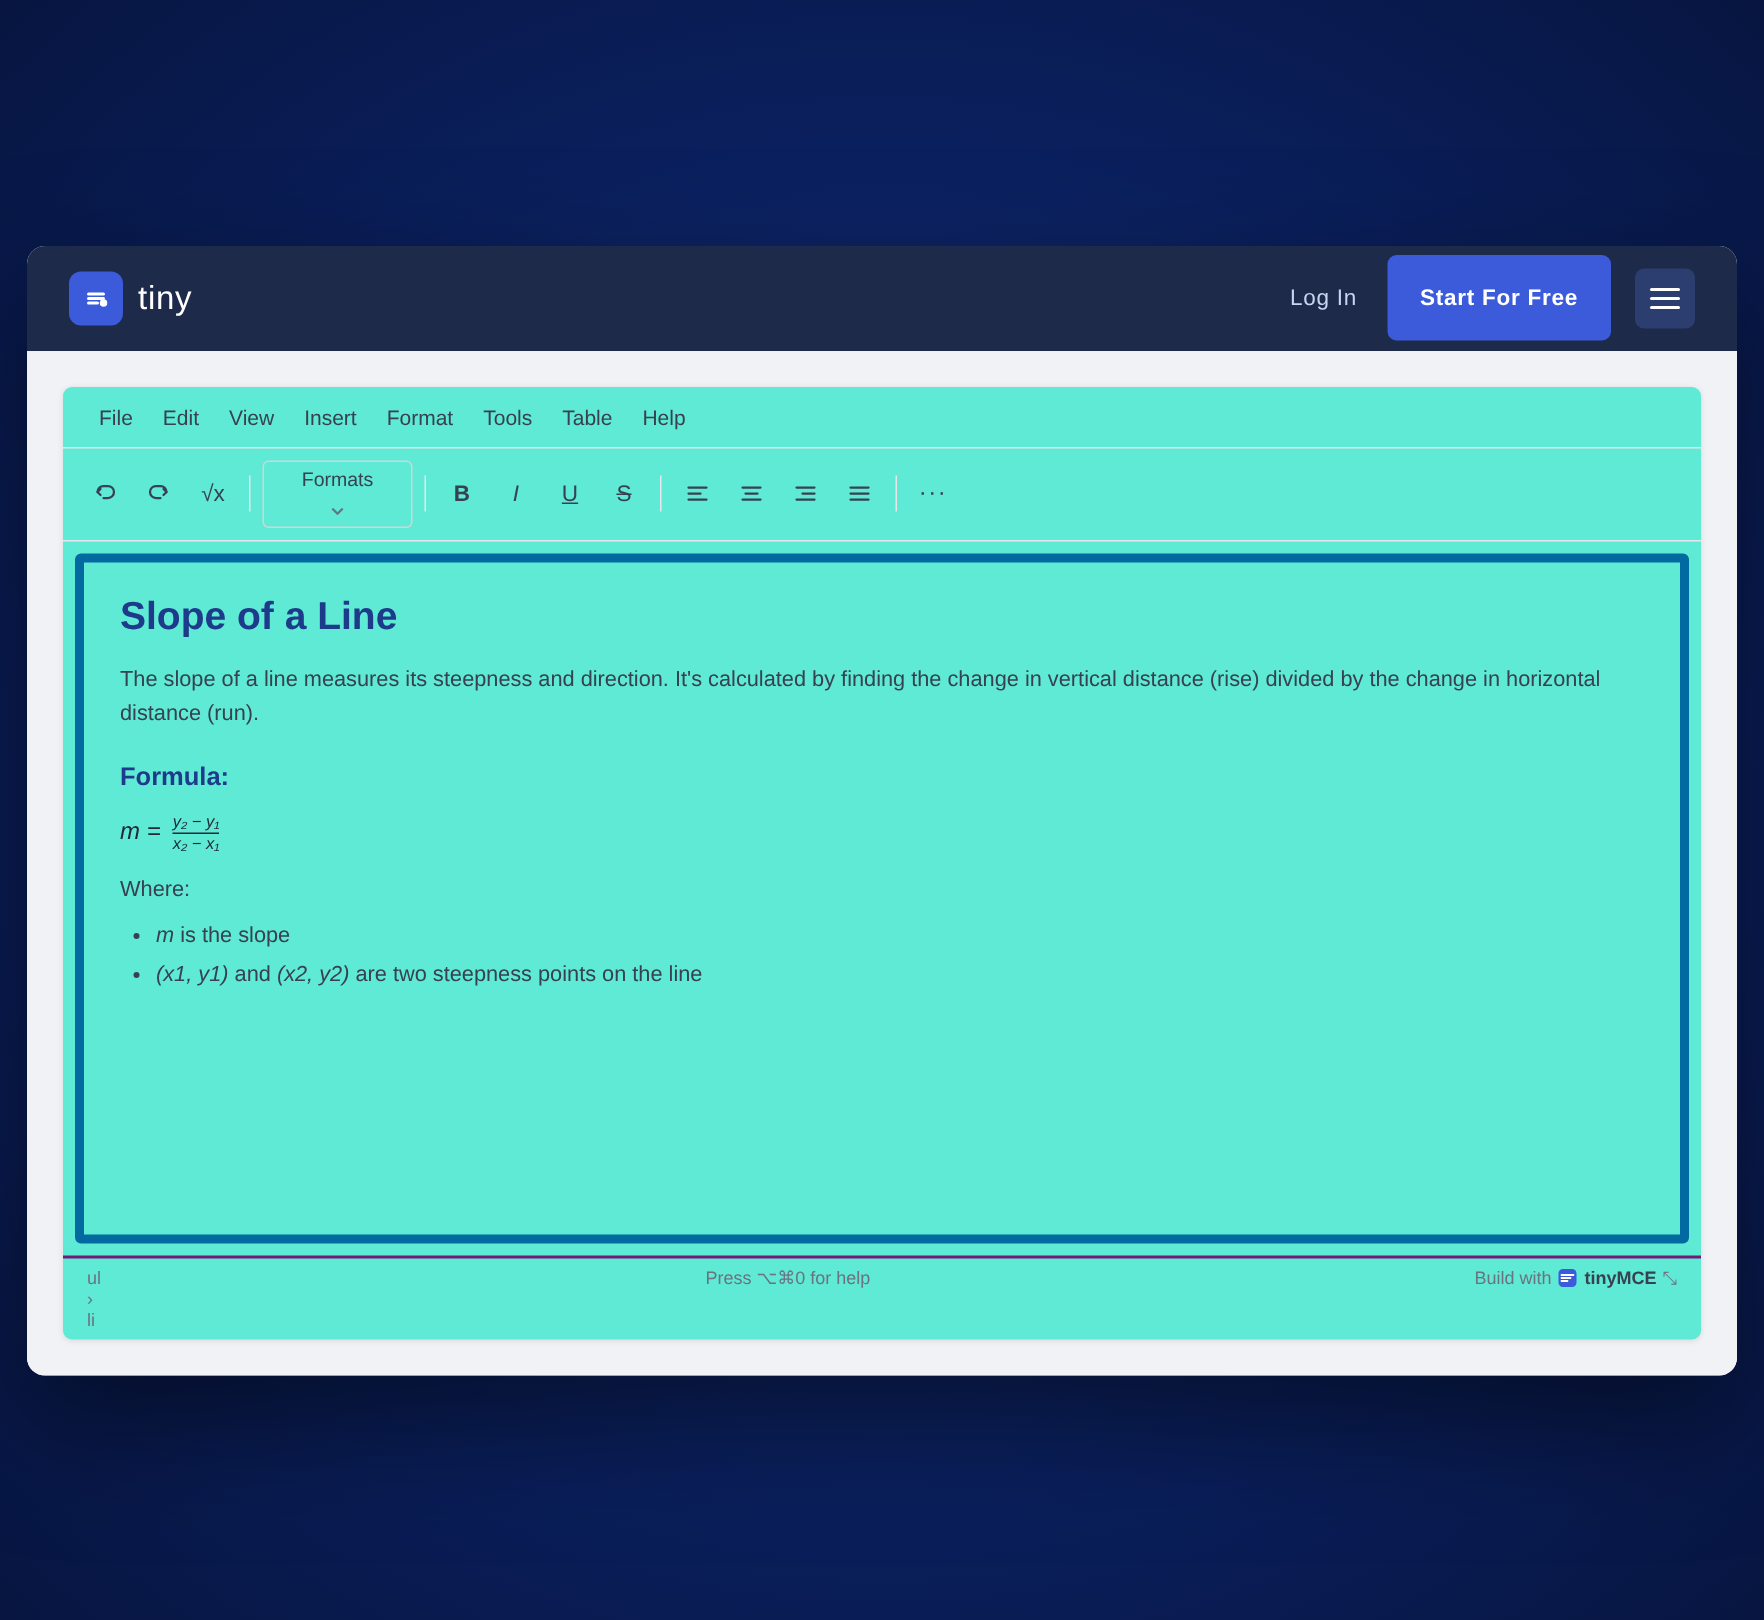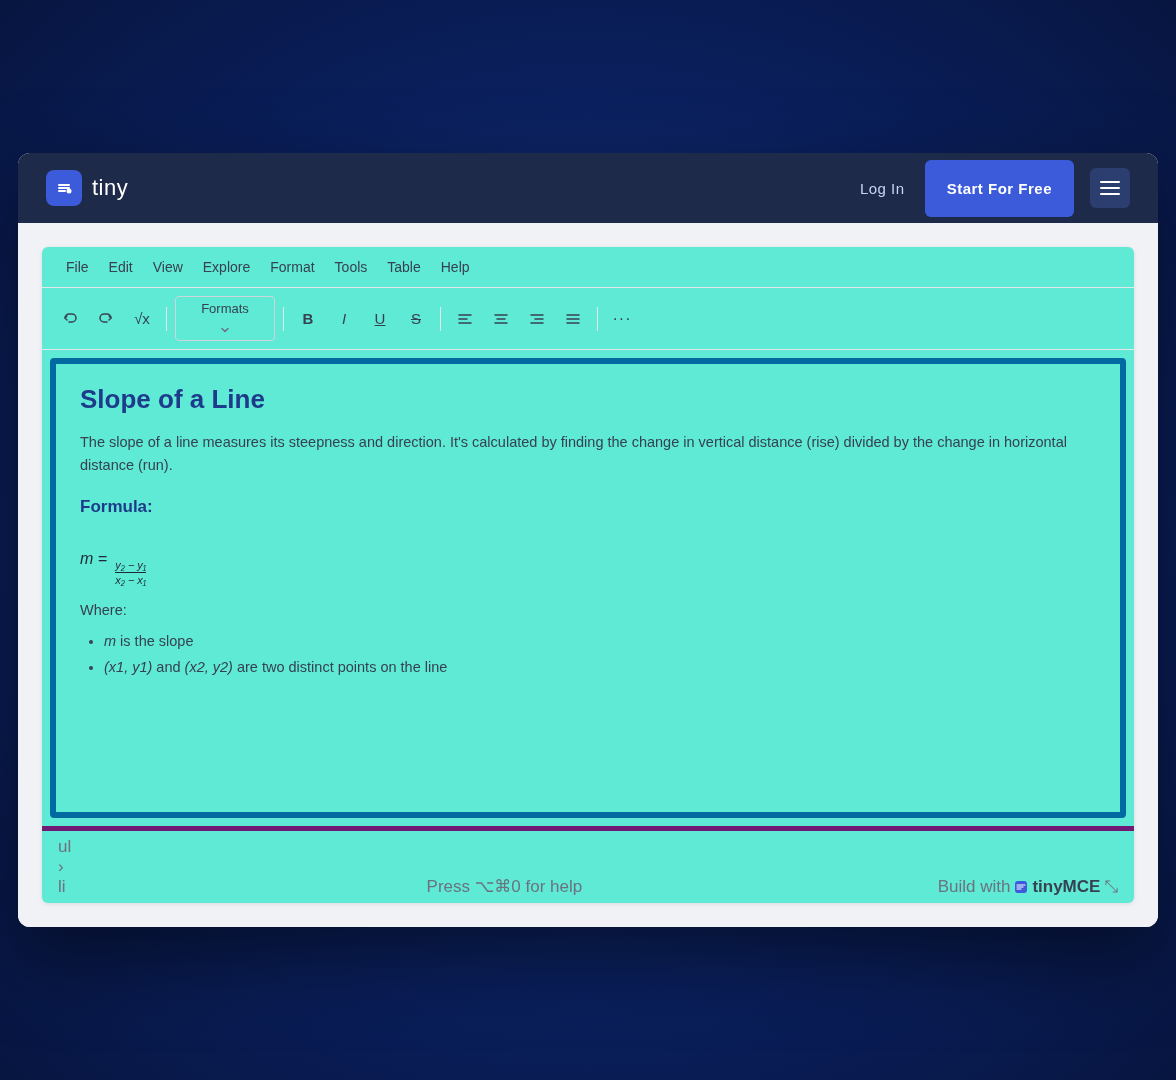--- a/index.html
+++ b/index.html
@@ -202,21 +202,20 @@
       display: inline-flex;
       flex-direction: column;
       align-items: center;
       font-size: 13px;
       vertical-align: middle;
     }
     .formula-num {
       border-bottom: 1px solid #1f2937;
       padding-bottom: 1px;
       font-size: 11px;
-      margin-top: 28px;
     }
     .formula-den {
       font-size: 11px;
       padding-top: 1px;
     }
     .where-label {
       color: #374151;
       font-size: 14.5px;
       margin-bottom: 10px;
     }
@@ -226,24 +225,24 @@
       color: #374151;
       font-size: 14.5px;
       line-height: 1.8;
     }
     .bullet-list li em {
       font-style: italic;
     }
     
     .status-bar {
       display: flex;
-      align-items: flex-end;
+      align-items: flex-start;
       padding: 6px 16px;
-      border-top: 5px solid #701a75;
-      font-size: 17px;
+      border-top: 2px solid #701a75;
+      font-size: 12px;
       color: #6b7280;
     }
     .status-path { flex: 0; }
     .status-help { flex: 1; text-align: center; }
     .status-brand { flex: 0; white-space: nowrap; display: flex; align-items: center; gap: 4px; }
     
     .bottom-actions {
       display: flex;
       align-items: center;
       justify-content: center;
@@ -300,21 +299,21 @@
     </button>
   </nav>
 
   <div class="main-content">
     <div class="editor-container">
 
       <div class="menu-bar">
         <span class="menu-item">File</span>
         <span class="menu-item">Edit</span>
         <span class="menu-item">View</span>
-        <span class="menu-item">Explore</span>
+        <span class="menu-item">Insert</span>
         <span class="menu-item">Format</span>
         <span class="menu-item">Tools</span>
         <span class="menu-item">Table</span>
         <span class="menu-item">Help</span>
       </div>
 
       <div class="toolbar">
 
         <button class="toolbar-btn" title="Undo">
           <svg width="16" height="16" viewBox="0 0 16 16" fill="none">
@@ -404,21 +403,21 @@
             <span class="formula-den">x₂ − x₁</span>
           </span>
         </div>
 
         <p class="where-label">Where:</p>
         <ul class="bullet-list">
           <li>
             <em>m</em><span> is the slope</span>
           </li>
           <li>
-            <em>(x1, y1)</em><span> and </span><em>(x2, y2)</em><span> are two distinct points on the line</span>
+            <em>(x1, y1)</em><span> and </span><em>(x2, y2)</em><span> are two steepness points on the line</span>
           </li>
         </ul>
       </div>
 
       <div class="status-bar">
         <span class="status-path">ul › li</span>
         <span class="status-help">Press ⌥⌘0 for help</span>
         <span class="status-brand">
           <span>Build with</span>
           <svg width="14" height="14" viewBox="0 0 14 14" fill="none">

